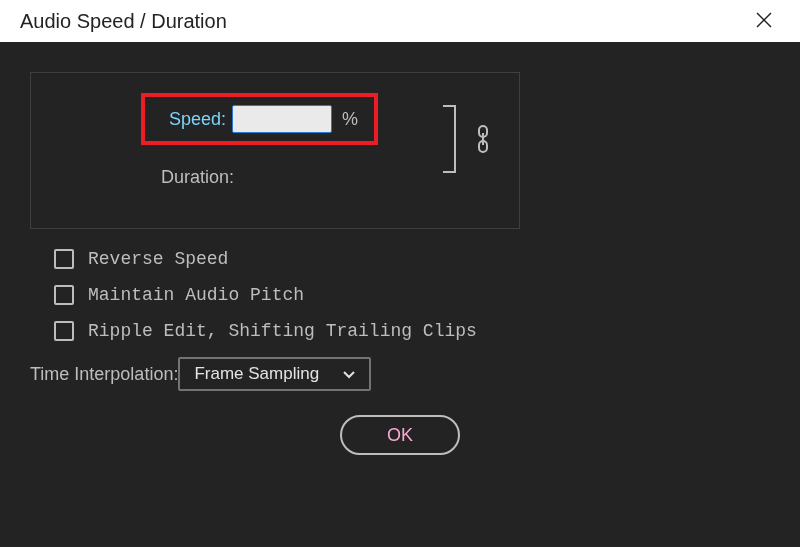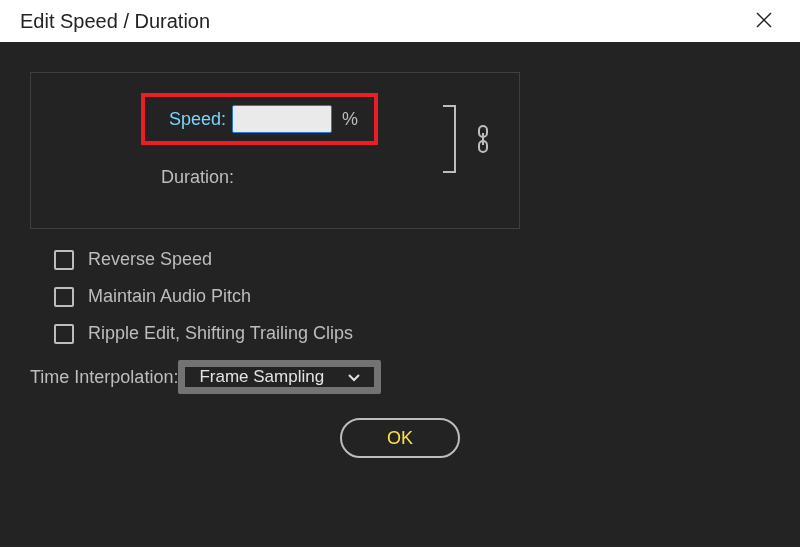--- a/index.html
+++ b/index.html
@@ -111,22 +111,23 @@
       right: 28px;
       top: 52px;
       color: #bdbdbd;
     }
     .checkbox-group {
       margin-left: 24px;
       margin-top: 18px;
     }
     .checkbox-row {
       display: flex;
-      align-items: flex-end;
+      align-items: flex-start;
       margin-bottom: 16px;
+      font-family: Liberation Mono, monospace;
     }
     .checkbox {
       width: 20px;
       height: 20px;
       border: 2px solid #bdbdbd;
       border-radius: 2px;
       margin-right: 14px;
       cursor: pointer;
     }
     .checkbox-label {
@@ -137,21 +138,21 @@
       display: flex;
       align-items: center;
       margin-left: 0;
       margin-top: 8px;
     }
     .interp-label {
       font-size: 18px;
       color: #bdbdbd;
     }
     .dropdown {
-      border: 7px solid #737373;
+      border: 2px solid #737373;
       background: #232323;
       color: #e3e3e3;
       height: 34px;
       padding: 0 14px;
       font-size: 17px;
       display: inline-flex;
       align-items: center;
       cursor: pointer;
       border-radius: 2px;
       min-width: 190px;
@@ -162,37 +163,37 @@
     }
     .button-row {
       display: flex;
       justify-content: center;
       gap: 24px;
       margin-top: 24px;
     }
     .pill-button {
       border: 2px solid #bdbdbd;
       background: transparent;
-      color: #fde047;
+      color: #f9a8d4;
       font-size: 18px;
       border-radius: 22px;
       height: 40px;
       min-width: 120px;
       padding: 0 28px;
       cursor: pointer;
       display: inline-flex;
       align-items: center;
       justify-content: center;
     }
   </style>
 </head>
 <body>
 
 <div class="title-bar">
-  <div class="title-text">Edit Speed / Duration</div>
+  <div class="title-text">Audio Speed / Duration</div>
   <div class="close-btn">
     <svg width="16" height="16" viewBox="0 0 16 16">
       <line x1="1" y1="1" x2="15" y2="15" stroke="#232323" stroke-width="1.5"></line>
       <line x1="15" y1="1" x2="1" y2="15" stroke="#232323" stroke-width="1.5"></line>
     </svg>
   </div>
 </div>
 
 <div class="dialog-body">
 

